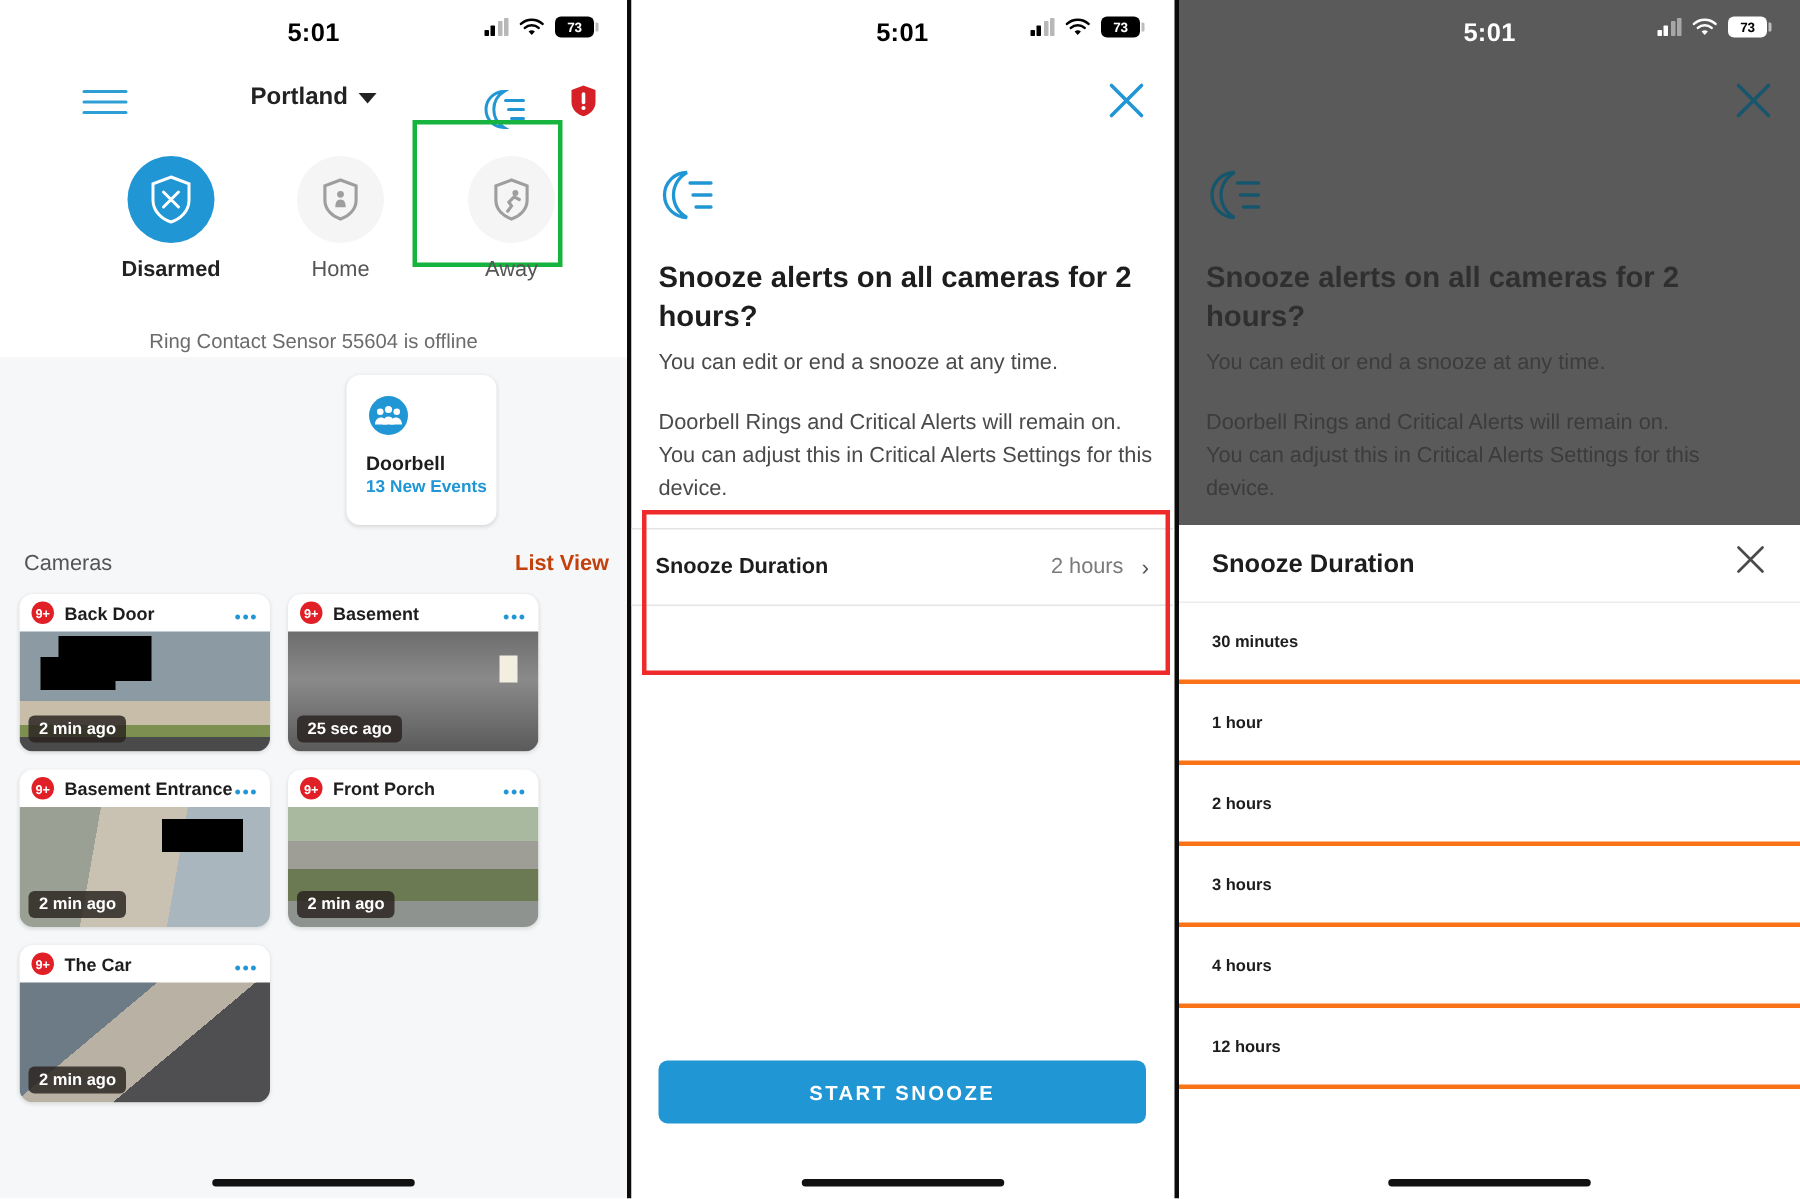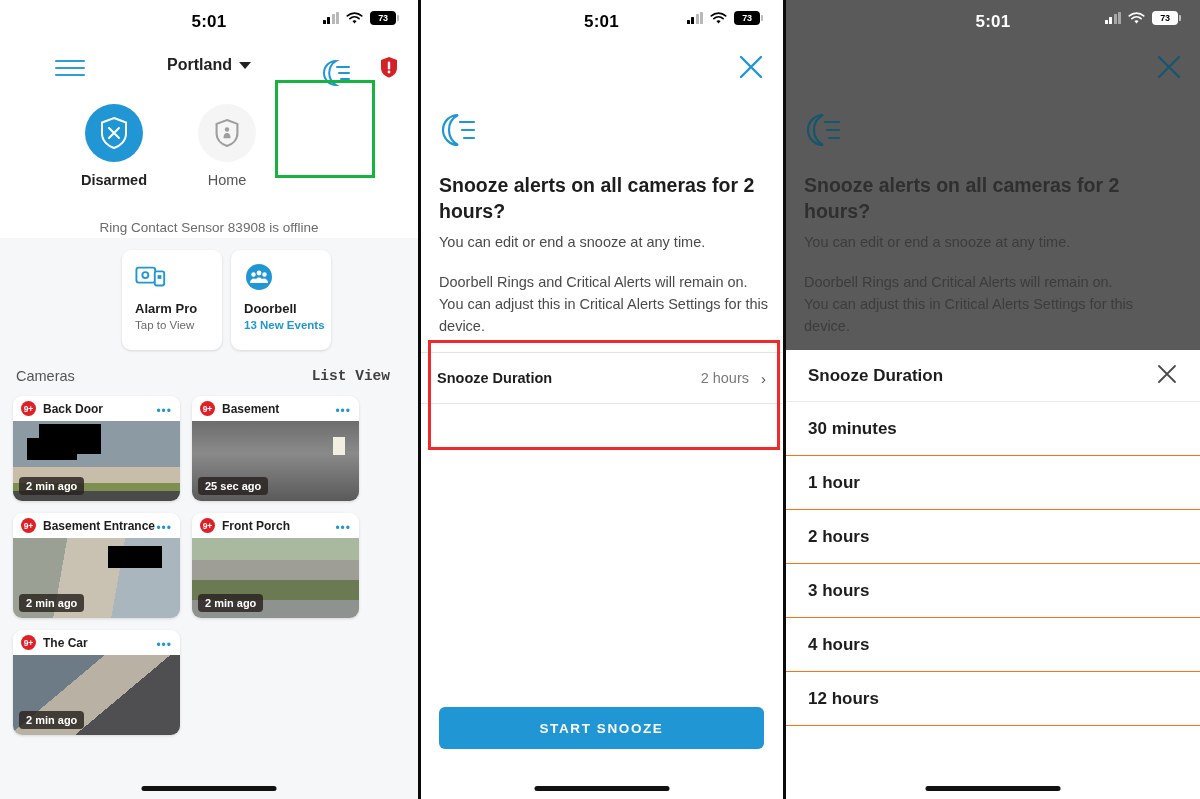--- a/index.html
+++ b/index.html
@@ -73,21 +73,21 @@
   .tile { position:absolute; top:0; width:100px; height:100px; background:#fff;
           border-radius:9px; box-shadow:0 1px 3px rgba(0,0,0,.13); padding:12px 0 0 13px; }
   #tile0{left:13px;} #tile1{left:122px;} #tile2{left:231px;} #tile3{left:340px;}
   .tile .ticon { height:34px; }
   .tile .tname { font-size:13px; font-weight:700; color:#1d1d1d; margin-top:5px; white-space:nowrap;}
   .tile .tsub  { font-size:11.5px; color:#6b6b6b; margin-top:3px; white-space:nowrap;}
   .tile .tsub.accent { color:#2196d4; font-weight:700; }
 
   .cams-head { position:relative; height:34px; padding:0 27px; }
   .cams-head .h { position:absolute; left:16px; top:6px; font-size:14.5px; color:#555; }
-  .cams-head .lv { position:absolute; right:28px; top:6px; font-size:14.5px; color:#404040; font-weight:700; cursor:pointer;font-family:Liberation Mono, monospace;}
+  .cams-head .lv { position:absolute; right:12px; top:6px; font-size:14.5px; color:#c2410c; font-weight:700; cursor:pointer;}
 
   .camgrid { position:relative; padding:0 13px; display:flex; flex-wrap:wrap; gap:12px; }
   .camcard { width:167px; background:#fff; border-radius:9px; overflow:hidden;
              box-shadow:0 1px 3px rgba(0,0,0,.13); }
   .camcard .chead { height:25px; display:flex; align-items:center; padding:0 8px; gap:7px; position:relative;}
   .badge9 { width:15px;height:15px;border-radius:50%;background:#e01f26;color:#fff;
             font-size:8.5px;font-weight:700;display:flex;align-items:center;justify-content:center;}
   .cname { font-size:12px; font-weight:700; color:#1d1d1d; }
   .dots { position:absolute; right:8px; top:9px; color:#2196d4; font-size:12px; letter-spacing:1px; line-height:1;}
   .thumb { position:relative; height:80px; }
@@ -138,21 +138,21 @@
   .p3-content { position:absolute; left:0; top:0; width:414px; height:350px; }
   .p3-content .sheet-title { color:#2f2f2f; width:330px;}
   .p3-content .sheet-p1, .p3-content .sheet-p2 { color:#3c3c3c; }
   .p3-sheet { position:absolute; left:0; top:350px; width:414px; height:449px;
               background:#fff; border-radius:12px 12px 0 0; }
   .p3-sheet-head { height:52px; display:flex; align-items:center; padding:0 22px;
                    border-bottom:1px solid #ececec; }
   .p3-sheet-head .t { font-size:17px; font-weight:700; color:#1d1d1d; }
   .p3-sheet-head .x { margin-left:auto; cursor:pointer; }
   .opt { height:54px; display:flex; align-items:center; padding:0 22px;
-         border-bottom:1px solid #f97316; font-size:17px; font-weight:700;
+         border-bottom:3px solid #f97316; font-size:11px; font-weight:700;
          color:#1d1d1d; cursor:pointer; }
   .homebar3 { position:absolute; bottom:8px; left:50%; transform:translateX(-50%);
               width:135px; height:5px; background:#111; border-radius:3px; }
 </style>
 </head>
 <body>
 
 <div class="stage">
 
   <div class="panel" id="panel1">
@@ -216,40 +216,38 @@
       <div class="mode idle" id="mode1">
         <div class="circ">
           <svg width="26" height="30" viewBox="0 0 30 34">
             <path d="M15 2l12 4.5v11C27 25 21 30 15 32 9 30 3 25 3 17.5v-11z" fill="none" stroke="#9e9e9e" stroke-width="2.4"></path>
             <circle cx="15" cy="13" r="2.6" fill="#9e9e9e"></circle>
             <path d="M15 17c-3 0-4 2.5-4 6h8c0-3.5-1-6-4-6z" fill="#9e9e9e"></path>
           </svg>
         </div>
         <div class="lbl">Home</div>
       </div>
-    </div>
-
-    <div class="offline-msg">Ring Contact Sensor 83908 is offline</div>
+      <div class="mode idle" id="mode2">
+        <div class="circ">
+          <svg width="26" height="30" viewBox="0 0 30 34">
+            <path d="M15 2l12 4.5v11C27 25 21 30 15 32 9 30 3 25 3 17.5v-11z" fill="none" stroke="#9e9e9e" stroke-width="2.4"></path>
+            <circle cx="18" cy="12" r="2.3" fill="#9e9e9e"></circle>
+            <path d="M17 15l-4 4 2 3-3 4M17 15l4 2" stroke="#9e9e9e" stroke-width="2.4" fill="none" stroke-linecap="round"></path>
+          </svg>
+        </div>
+        <div class="lbl">Away</div>
+      </div>
+    </div>
+
+    <div class="offline-msg">Ring Contact Sensor 55604 is offline</div>
 
     <div class="p1-body">
 
       <div class="tiles">
 
-        <div class="tile" id="tile1">
-          <div class="ticon">
-            <svg width="32" height="30" viewBox="0 0 34 30">
-              <rect x="1.5" y="5" width="20" height="16" rx="2.5" fill="none" stroke="#2196d4" stroke-width="2"></rect>
-              <circle cx="11" cy="13" r="3.2" fill="none" stroke="#2196d4" stroke-width="2"></circle>
-              <rect x="21" y="9" width="10" height="15" rx="2" fill="#fff" stroke="#2196d4" stroke-width="2"></rect>
-              <rect x="24" y="13" width="4" height="4" fill="#2196d4"></rect>
-            </svg>
-          </div>
-          <div class="tname">Alarm Pro</div>
-          <div class="tsub">Tap to View</div>
-        </div>
 
         <div class="tile" id="tile2">
           <div class="ticon">
             <svg width="30" height="30" viewBox="0 0 30 30">
               <circle cx="15" cy="15" r="13" fill="#2196d4"></circle>
               <circle cx="9.5" cy="12.5" r="2.2" fill="#fff"></circle>
               <circle cx="15" cy="11" r="2.4" fill="#fff"></circle>
               <circle cx="20.5" cy="12.5" r="2.2" fill="#fff"></circle>
               <path d="M6 21c0-3 2-4.6 4-4.6s4 1.6 4 4.6zM16 21c0-3 2-4.6 4-4.6s4 1.6 4 4.6z" fill="#fff"></path>
               <path d="M11 21c0-3.4 1.8-5.4 4-5.4s4 2 4 5.4z" fill="#fff"></path>

